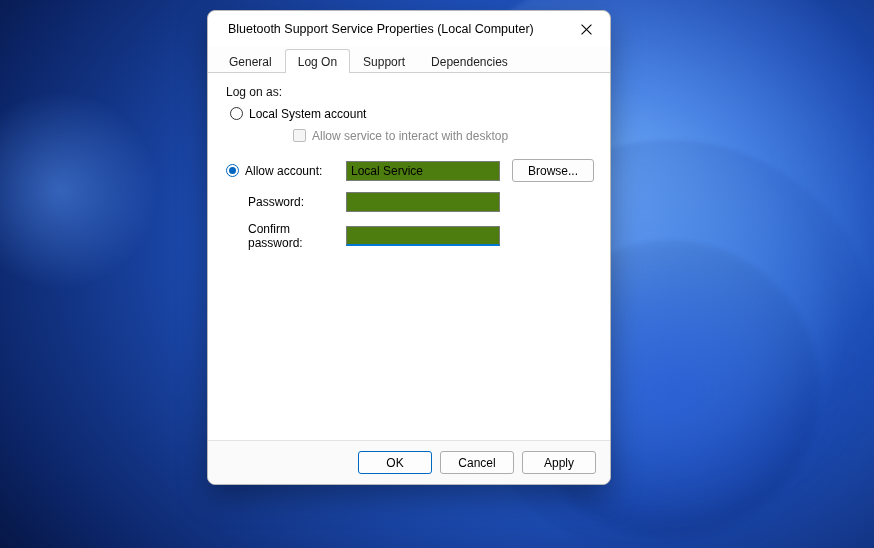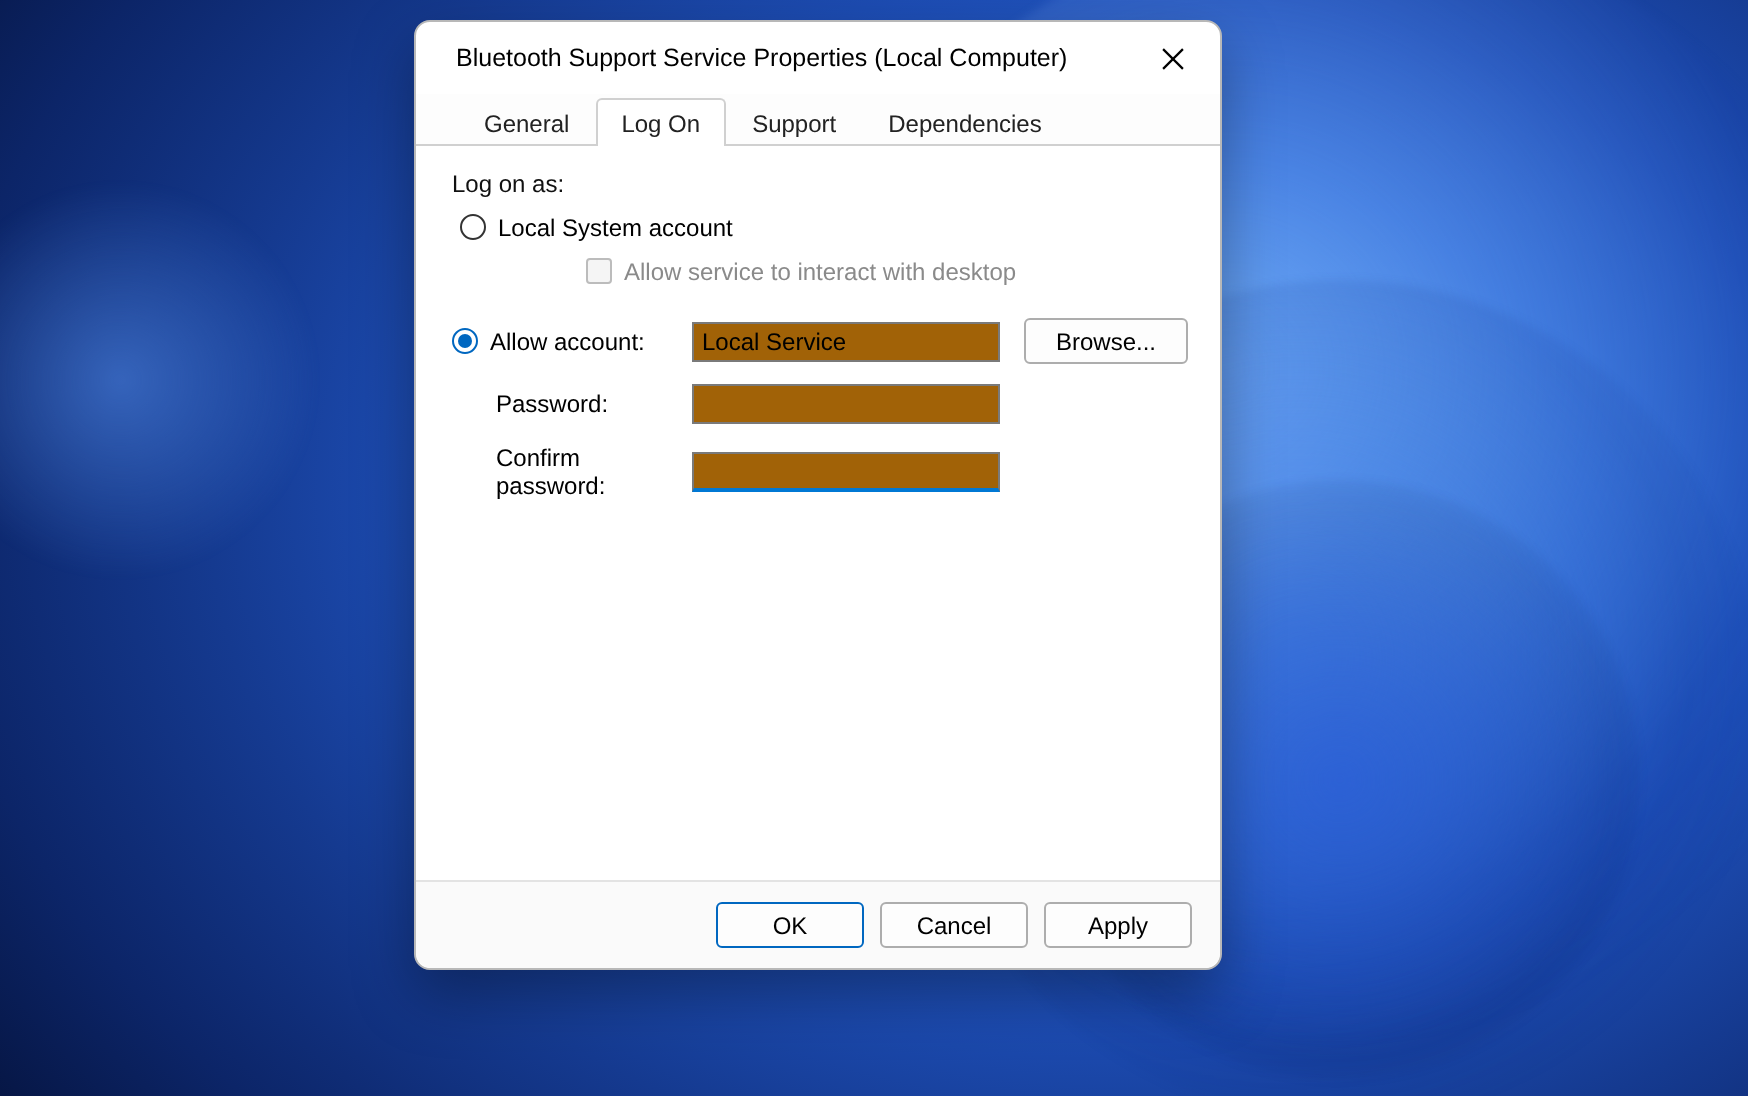--- a/index.html
+++ b/index.html
@@ -48,21 +48,21 @@
     .titlebar .title { font-size: 12.5px; }
     .titlebar .close {
       margin-left: auto; width: 36px; height: 28px;
       display: flex; align-items: center; justify-content: center;
       border-radius: 4px; cursor: default;
     }
     .close svg { width: 11px; height: 11px; }
 
     .tabstrip {
       display: flex; align-items: flex-end;
-      padding: 0 21px; height: 26px;
+      padding: 0 8px; height: 26px;
       border-bottom: 1px solid #d0d0d0;
       gap: 0;
       background: #fdfdfd;
     }
     .tab {
       padding: 5px 12px 4px 12px;
       font-size: 12px; color: #222;
       border: 1px solid transparent;
       border-bottom: none;
       position: relative; top: 1px;
@@ -107,21 +107,21 @@
       grid-template-columns: 110px 156px auto;
       column-gap: 10px; row-gap: 10px;
       align-items: center;
       margin-top: 2px;
     }
     .field-label { padding-left: 22px; }
     .text-input {
       height: 20px; width: 154px;
       border: 1px solid #7a7a7a;
       padding: 1px 4px; font-size: 12px;
-      background: #a16207;
+      background: #4d7c0f;
     }
     .text-input.focused { border-bottom: 2px solid #0078d4; }
 
     .btn {
       height: 23px; min-width: 74px;
       border: 1px solid #adadad; background: #fdfdfd;
       border-radius: 3px; font-size: 12px; padding: 0 12px;
       cursor: default;
     }
     .btn.default { border-color: #0067c0; }

